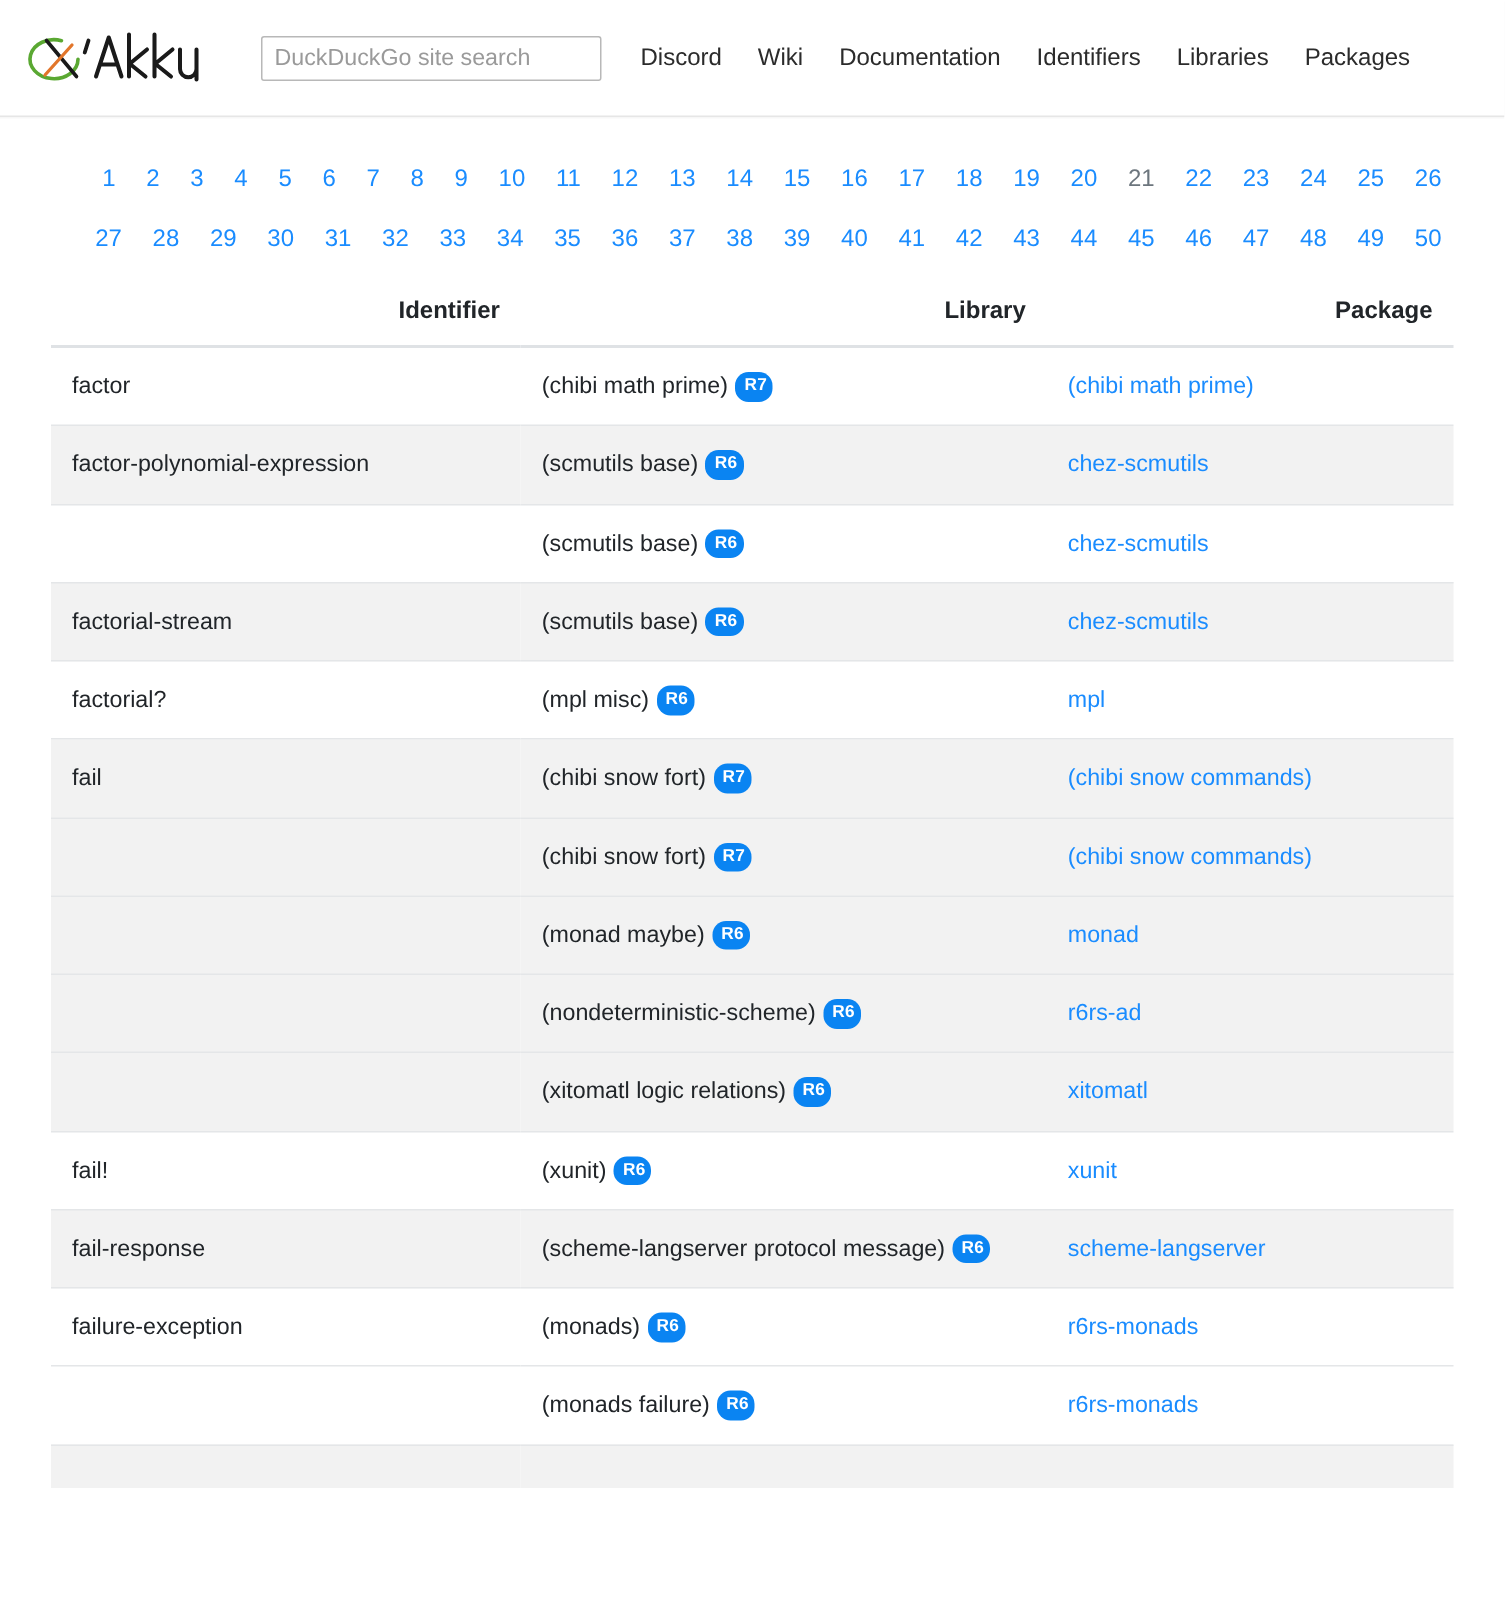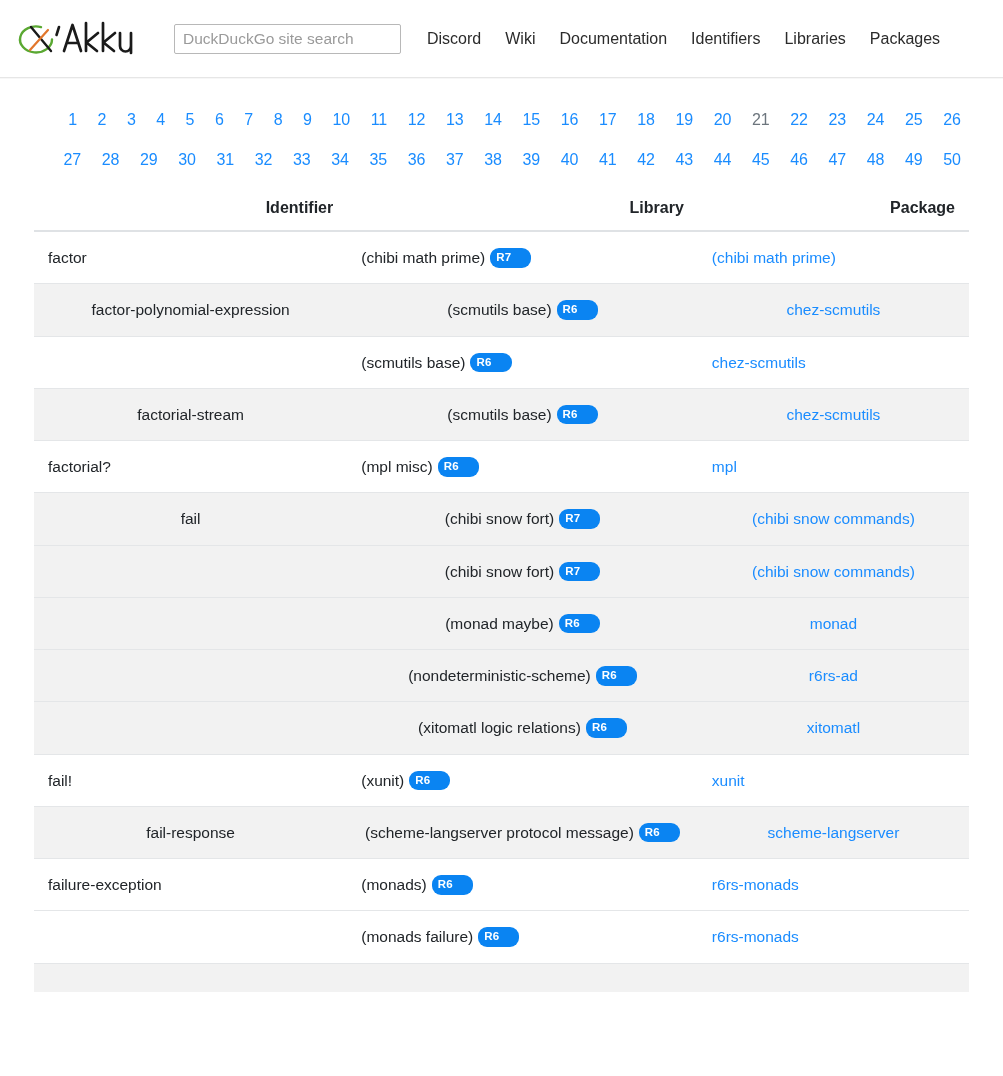--- a/index.html
+++ b/index.html
@@ -104,41 +104,41 @@
     border-bottom: 2px solid #dfe2e5;
     background: #ffffff;
   }
   table.idtable td {
     font-size: 15.5px;
     padding: 14px 14px;
     vertical-align: top;
     line-height: 1.5;
     border-top: 1px solid #e4e6e8;
   }
-  tbody.grp-shaded td { background: #f2f2f2; text-align: center; }
+  tbody.grp-shaded td { background: #f2f2f2; }
   tbody.grp-plain  td { background: #ffffff; }
   tbody tr:not(:first-child) td { border-top: 1px solid #e4e6e8; }
   tbody.grp-shaded tr:not(:first-child) td { border-top-color: #e4e6e8; }
 
   td.ident { color: #212529; word-break: break-word; }
   td.lib   { color: #212529; }
   td.pkg   { }
   td.pkg a {
     color: #1a8cff;
     text-decoration: none;
   }
 
   .badge {
     display: inline-block;
     background: #0a84f2;
     color: #ffffff;
     font-size: 11.5px;
     font-weight: bold;
     line-height: 1;
-    padding: 4px 20px 4px 6px;
+    padding: 4px 4px 4px 6px;
     border-radius: 9px;
     vertical-align: 2px;
     margin-left: 5px;
     letter-spacing: .2px;
   }
   .lib-text { }
 </style>
 </head>
 <body>
 

